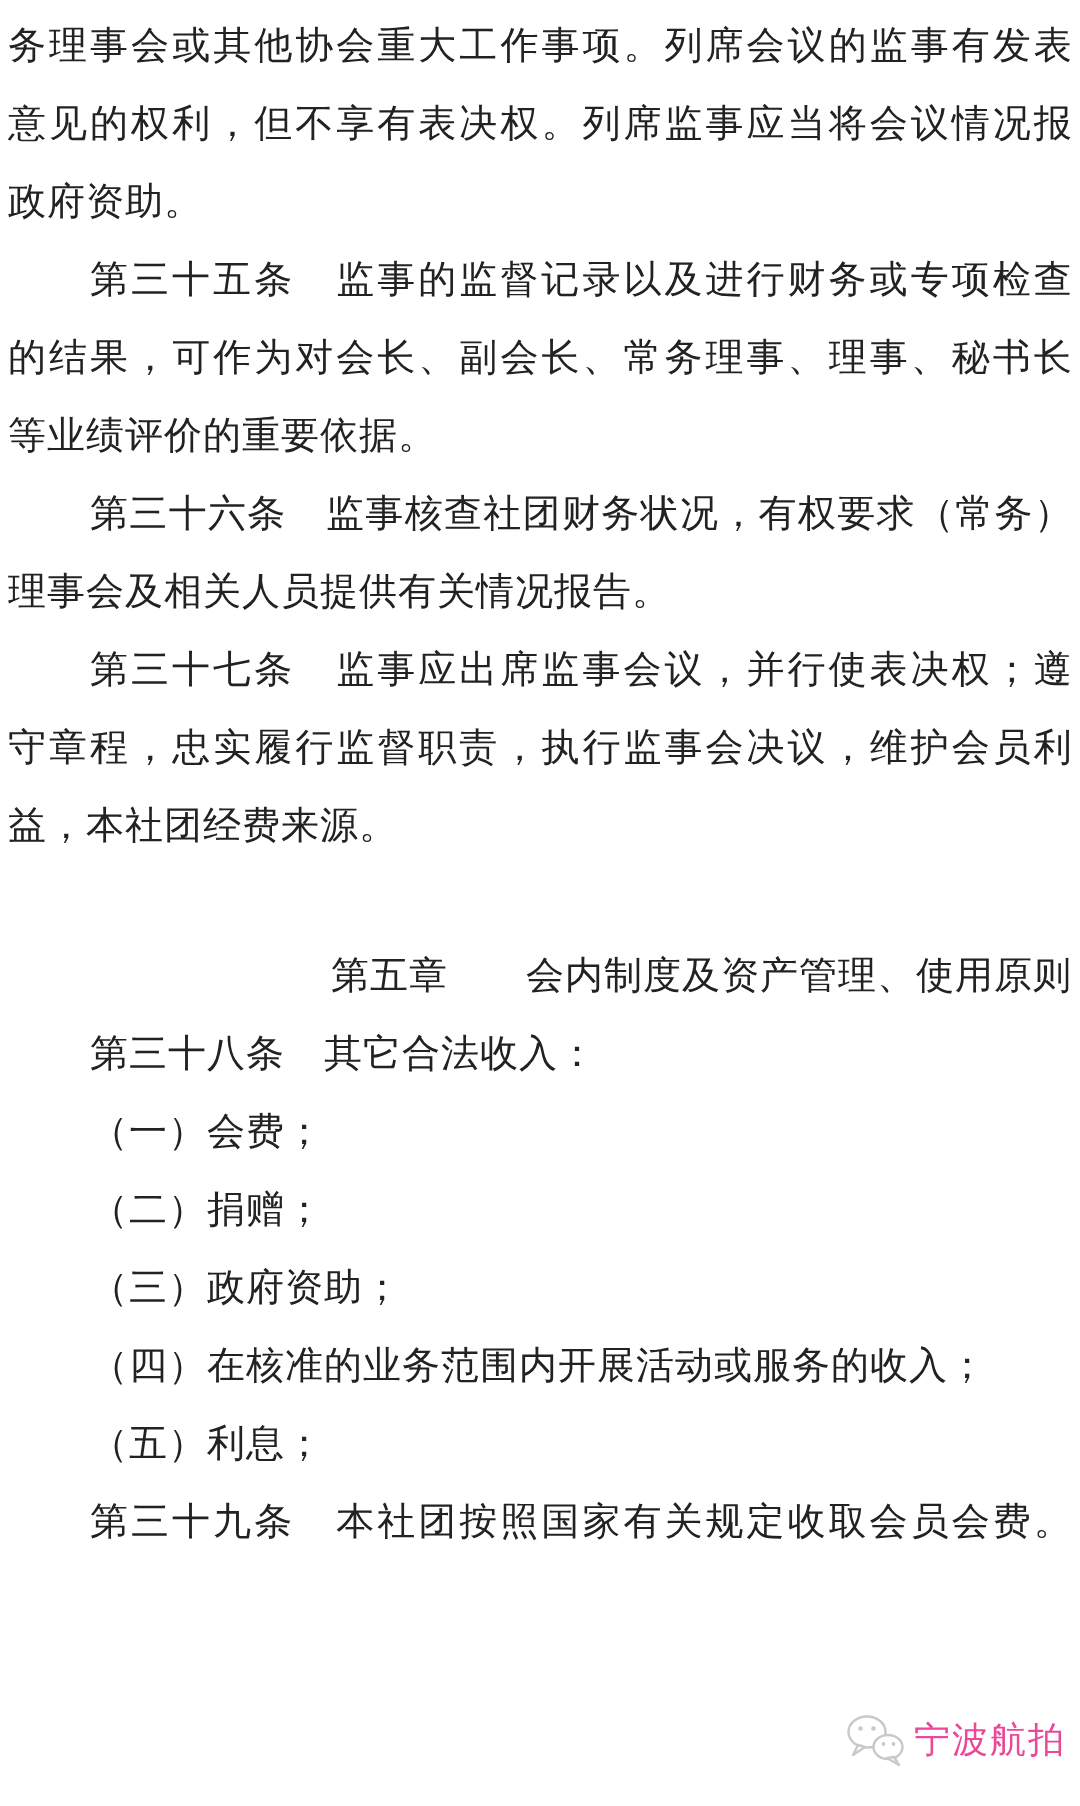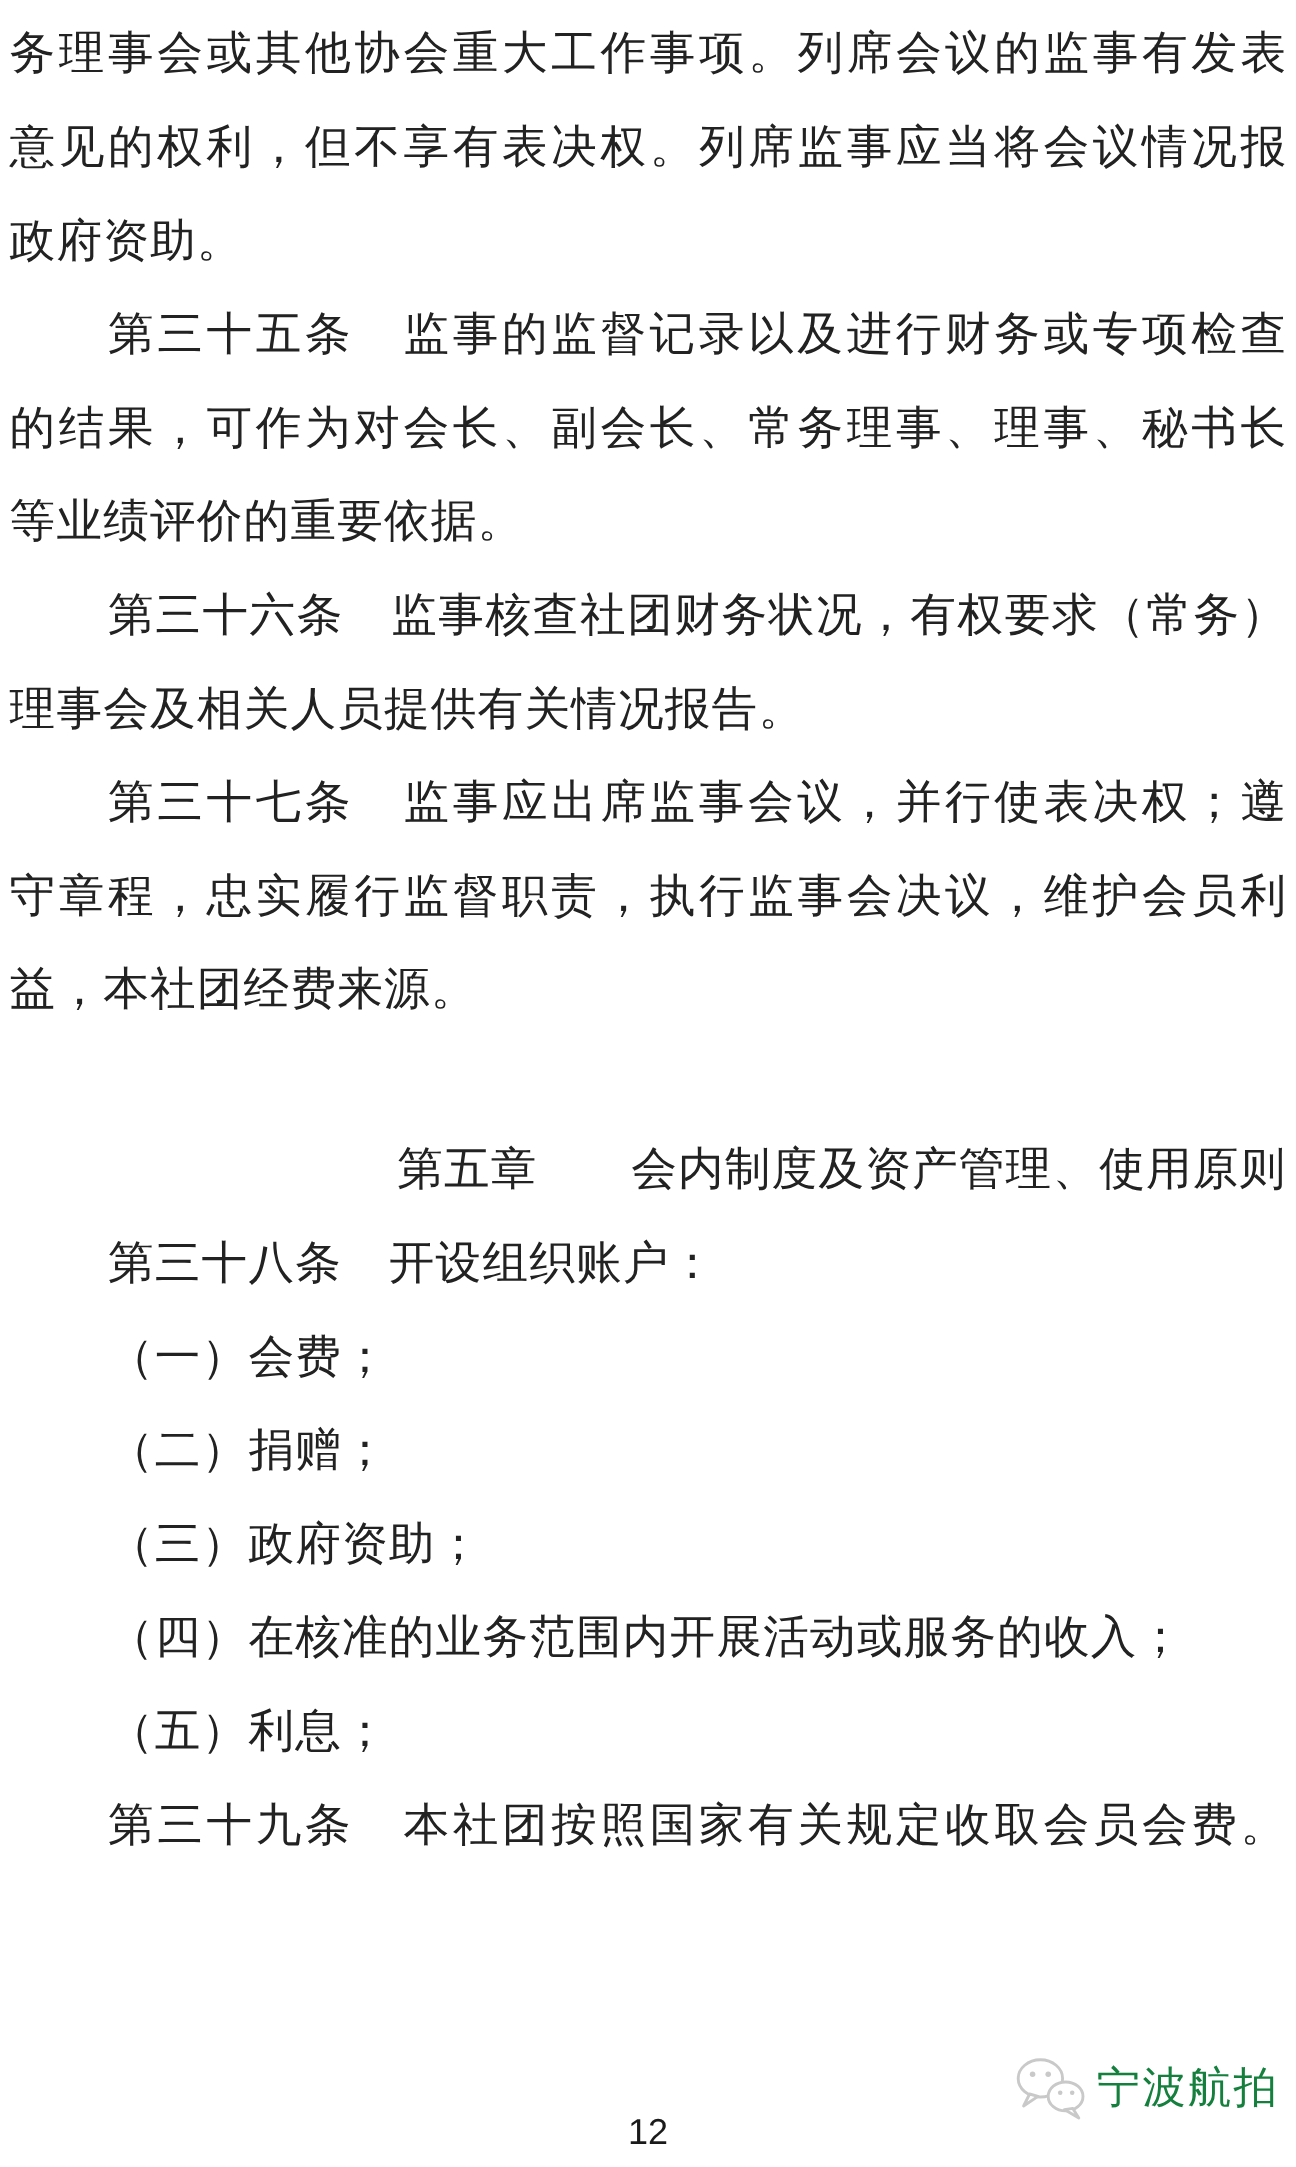--- a/index.html
+++ b/index.html
@@ -43,21 +43,21 @@
     padding-left: 0;
     text-align: right;
   }
   .watermark {
     position: absolute;
     top: 1712px;
     right: 14px;
     display: flex;
     align-items: center;
     gap: 8px;
-    color: #15803d;
+    color: #ec4899;
   }
   .wm-text {
     font-size: 36px;
     letter-spacing: 2px;
     text-shadow: 1px 1px 1px #ffffff;
   }
   .page-number {
     position: absolute;
     top: 1758px;
     left: 0;
@@ -265,21 +265,21 @@
         <span>维</span>
         <span>护</span>
         <span>会</span>
         <span>员</span>
         <span>利</span>
       </div>
     <div class="line">益，本社团经费来源。</div>
 
     <div class="line heading">第五章　　会内制度及资产管理、使用原则</div>
 
-    <div class="line indent">第三十八条　开设组织账户：</div>
+    <div class="line indent">第三十八条　其它合法收入：</div>
     <div class="line indent">（一）会费；</div>
     <div class="line indent">（二）捐赠；</div>
     <div class="line indent">（三）政府资助；</div>
     <div class="line indent">（四）在核准的业务范围内开展活动或服务的收入；</div>
     <div class="line indent">（五）利息；</div>
     <div class="line indent stretch">
         <span>第</span>
         <span>三</span>
         <span>十</span>
         <span>九</span>
@@ -317,14 +317,13 @@
       <g fill="#c9c9c9" stroke="none">
         <circle cx="16.5" cy="16.5" r="2.3"></circle>
         <circle cx="29.5" cy="16.5" r="2.3"></circle>
         <circle cx="39.5" cy="32" r="1.9"></circle>
         <circle cx="49.5" cy="32" r="1.9"></circle>
       </g>
     </svg>
     <span class="wm-text">宁波航拍</span>
   </div>
 
-  <div class="page-number">12</div>
 </div>
 
 </body></html>

